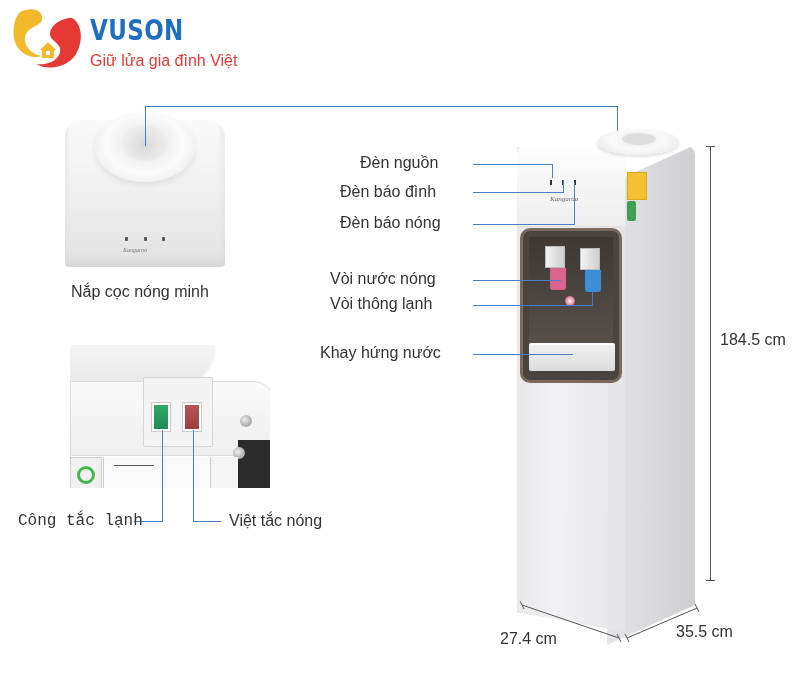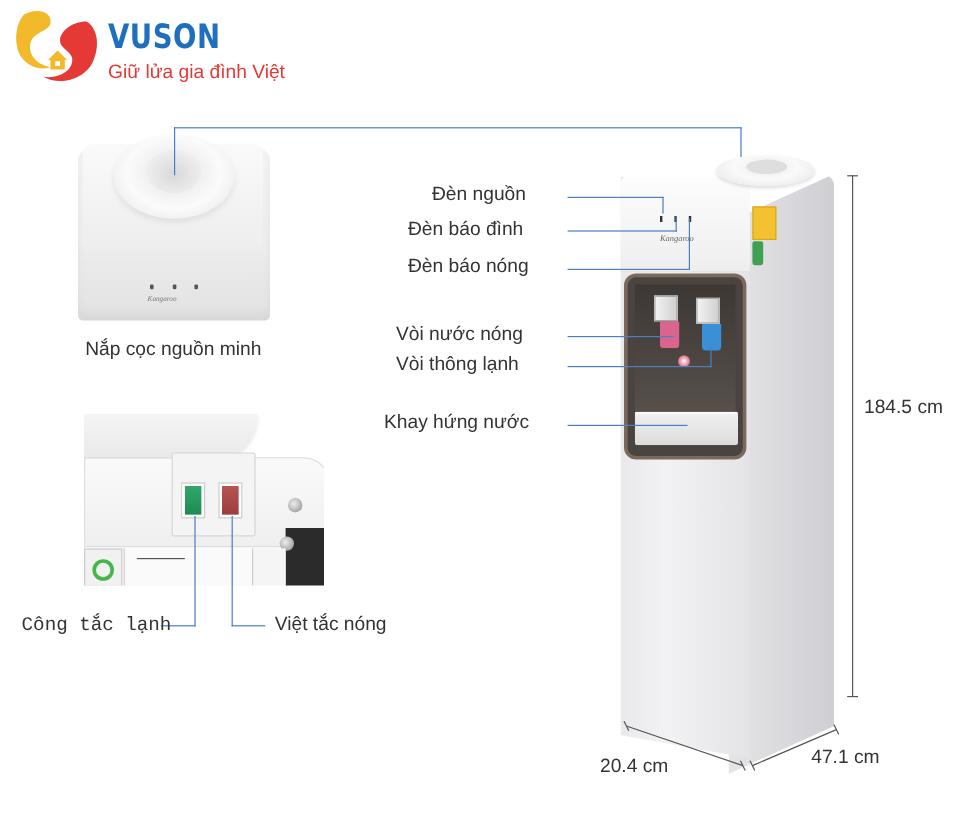--- a/index.html
+++ b/index.html
@@ -91,21 +91,21 @@
   <div class="abs lid-top"></div>
   <div class="abs lid-ring"></div>
   <div class="abs lid-hole"></div>
   <div class="abs lid-leds">
     <span class="lid-led"></span>
     <span class="lid-led"></span>
     <span class="lid-led"></span>
   </div>
   <div class="abs lid-brand">Kangaroo</div>
 </div>
-<div class="abs lbl" style="left:71px; top:283px;">Nắp cọc nguồn minh</div>
+<div class="abs lbl" style="left:71px; top:283px;">Nắp cọc nóng minh</div>
 
 <div class="ln" style="left:145px; top:106px; width:1px; height:40px;"></div>
 <div class="ln" style="left:145px; top:106px; width:473px; height:1px;"></div>
 <div class="ln" style="left:617px; top:106px; width:1px; height:30px;"></div>
 
 <div class="abs sw">
   <div class="abs sw-bg"></div>
   <div class="abs sw-cap"></div>
   <div class="abs sw-panel"></div>
   <div class="abs sw-box"></div>
@@ -180,14 +180,14 @@
 <div class="abs lbl" style="left:720px; top:331px;">184.5 cm</div>
 
 <svg class="abs" style="left:515px; top:595px;" width="200" height="50">
   <line x1="7" y1="10" x2="104" y2="43" stroke="#555" stroke-width="1"></line>
   <line x1="5" y1="6" x2="9" y2="14" stroke="#555" stroke-width="1"></line>
   <line x1="102" y1="39" x2="106" y2="47" stroke="#555" stroke-width="1"></line>
   <line x1="112" y1="43" x2="182" y2="13" stroke="#555" stroke-width="1"></line>
   <line x1="110" y1="39" x2="114" y2="47" stroke="#555" stroke-width="1"></line>
   <line x1="180" y1="9" x2="184" y2="17" stroke="#555" stroke-width="1"></line>
 </svg>
-<div class="abs lbl" style="left:500px; top:630px;">20.4 cm</div>
-<div class="abs lbl" style="left:676px; top:623px;">47.1 cm</div>
+<div class="abs lbl" style="left:500px; top:630px;">27.4 cm</div>
+<div class="abs lbl" style="left:676px; top:623px;">35.5 cm</div>
 
 </body></html>

